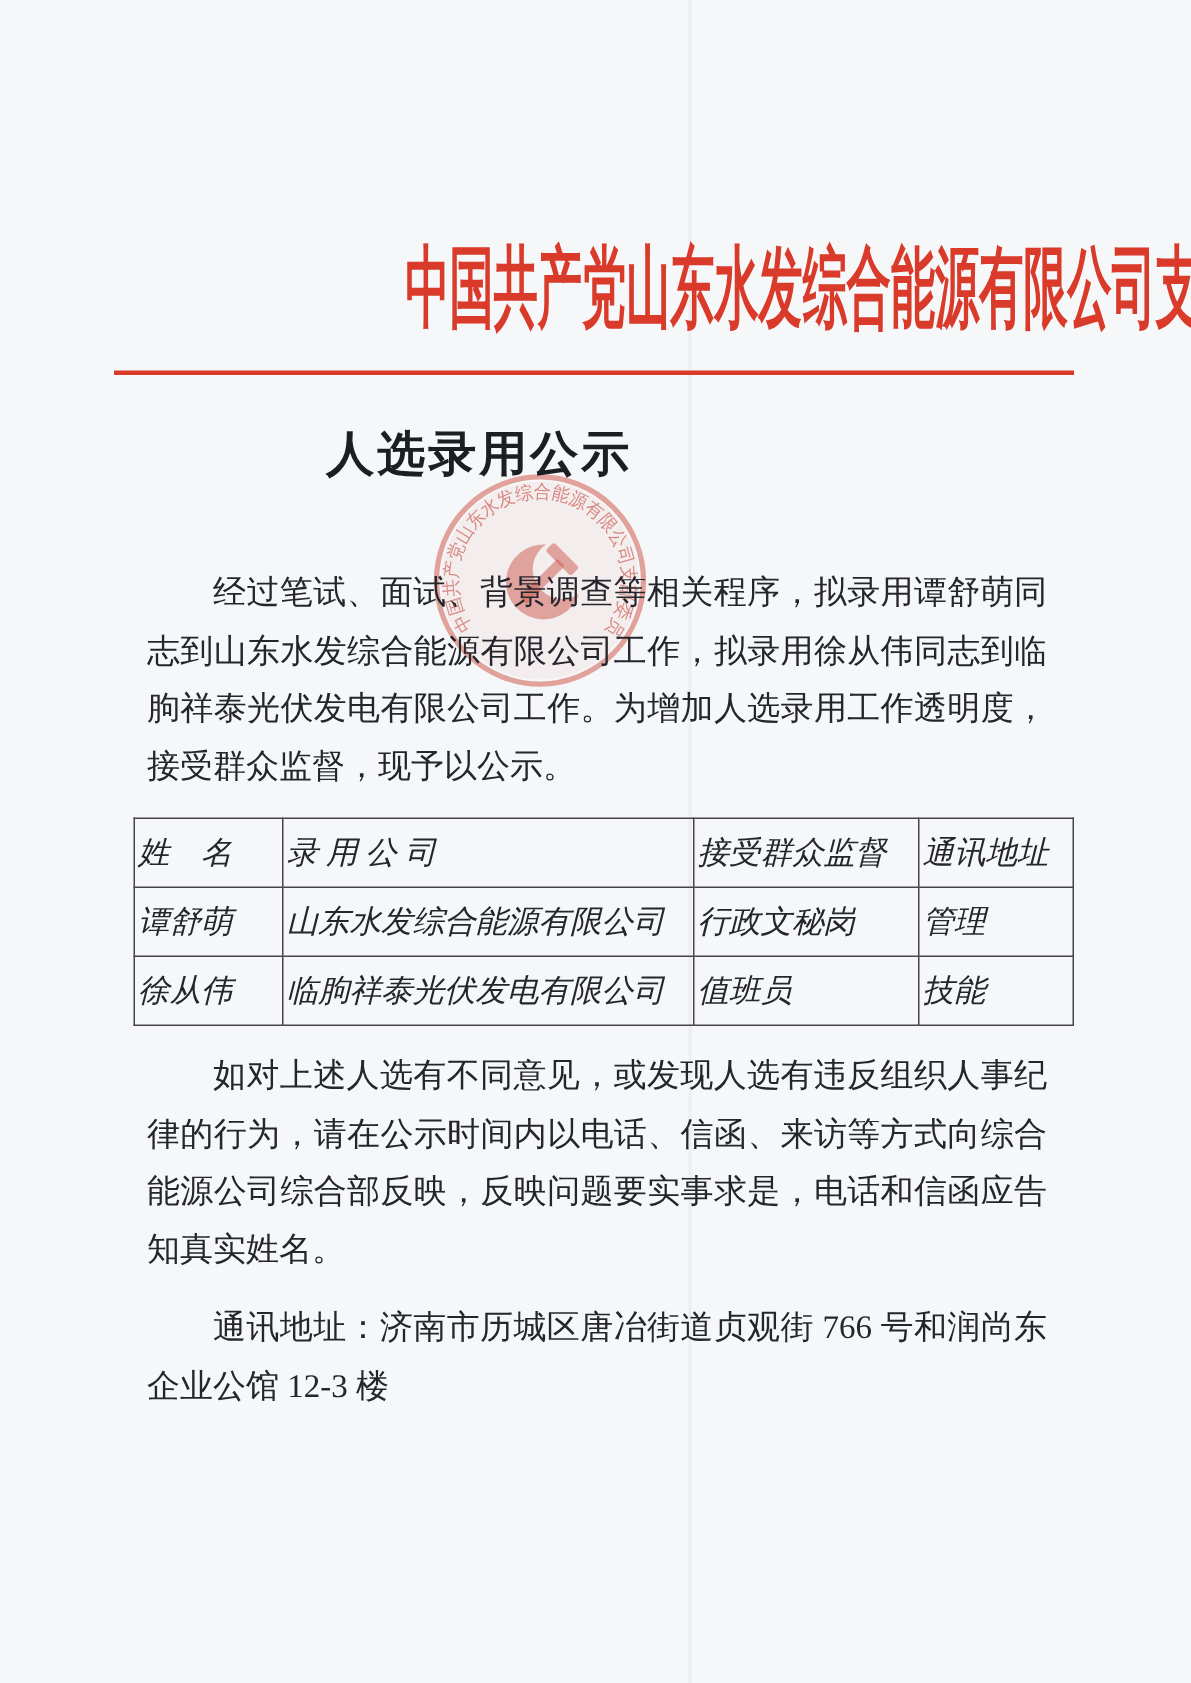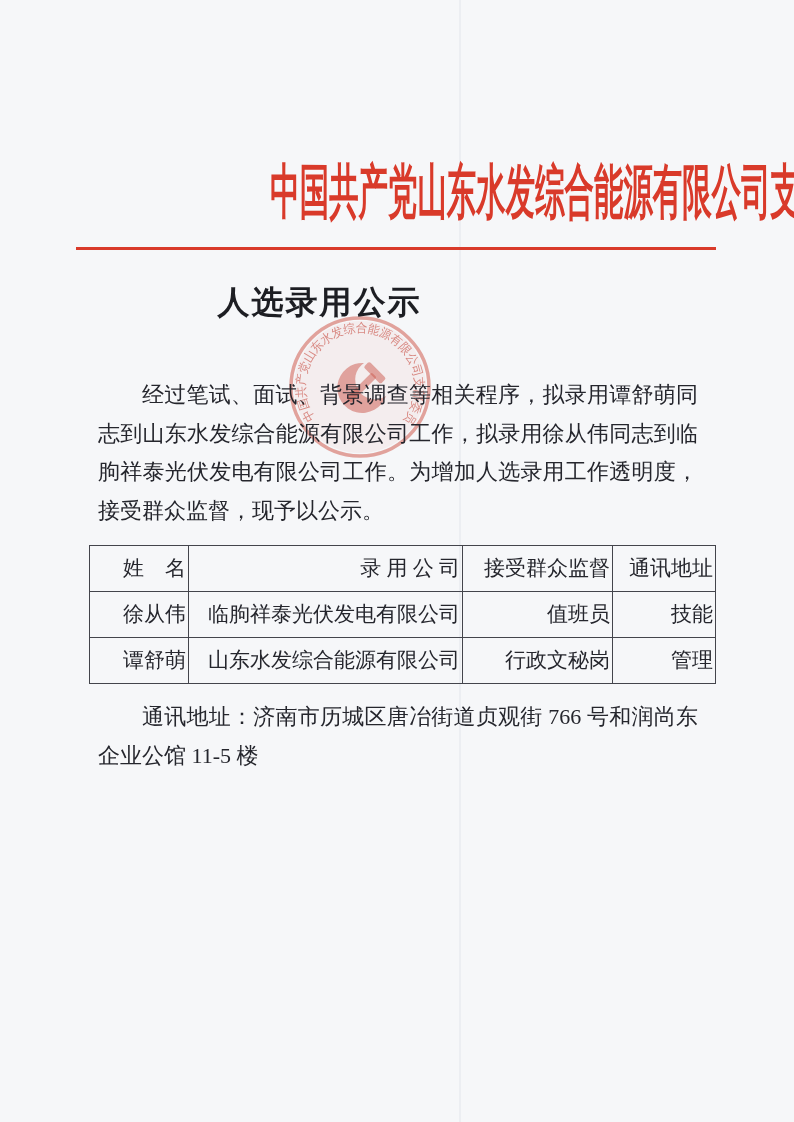--- a/index.html
+++ b/index.html
@@ -59,23 +59,23 @@
     border-collapse:collapse;table-layout:fixed;
     width:626px;margin:15px 0 5px 5px;
   }
   .roster col.c1{width:99px;}
   .roster col.c2{width:274px;}
   .roster col.c3{width:150px;}
   .roster col.c4{width:103px;}
   .roster td{
     border:1.6px solid var(--border);
     height:45px;padding:0 2px;
-    text-align:right;vertical-align:middle;
+    text-align:left;vertical-align:middle;
     font-size:21px;color:var(--ink);
-    text-indent:0;overflow:hidden;white-space:nowrap;
+    text-indent:0;overflow:hidden;white-space:nowrap;font-style:italic;
   }
 </style>
 </head>
 <body>
 
 <div class="page">
 
   <div class="artifact"></div>
 
   <div class="org-name">
@@ -116,33 +116,34 @@
           <col class="c4">
         </colgroup>
       <tbody>
         <tr>
           <td>姓　名</td>
           <td>录 用 公 司</td>
           <td>接受群众监督</td>
           <td>通讯地址</td>
         </tr>
         <tr>
+          <td>谭舒萌</td>
+          <td>山东水发综合能源有限公司</td>
+          <td>行政文秘岗</td>
+          <td>管理</td>
+        </tr>
+        <tr>
           <td>徐从伟</td>
           <td>临朐祥泰光伏发电有限公司</td>
           <td>值班员</td>
           <td>技能</td>
         </tr>
-        <tr>
-          <td>谭舒萌</td>
-          <td>山东水发综合能源有限公司</td>
-          <td>行政文秘岗</td>
-          <td>管理</td>
-        </tr>
       </tbody>
     </table>
 
+    <p>如对上述人选有不同意见，或发现人选有违反组织人事纪律的行为，请在公示时间内以电话、信函、来访等方式向综合能源公司综合部反映，反映问题要实事求是，电话和信函应告知真实姓名。</p>
 
 
-    <p>通讯地址：济南市历城区唐冶街道贞观街 766 号和润尚东企业公馆 11-5 楼</p>
+    <p>通讯地址：济南市历城区唐冶街道贞观街 766 号和润尚东企业公馆 12-3 楼</p>
 
   </div>
 
 </div>
 
 </body></html>

